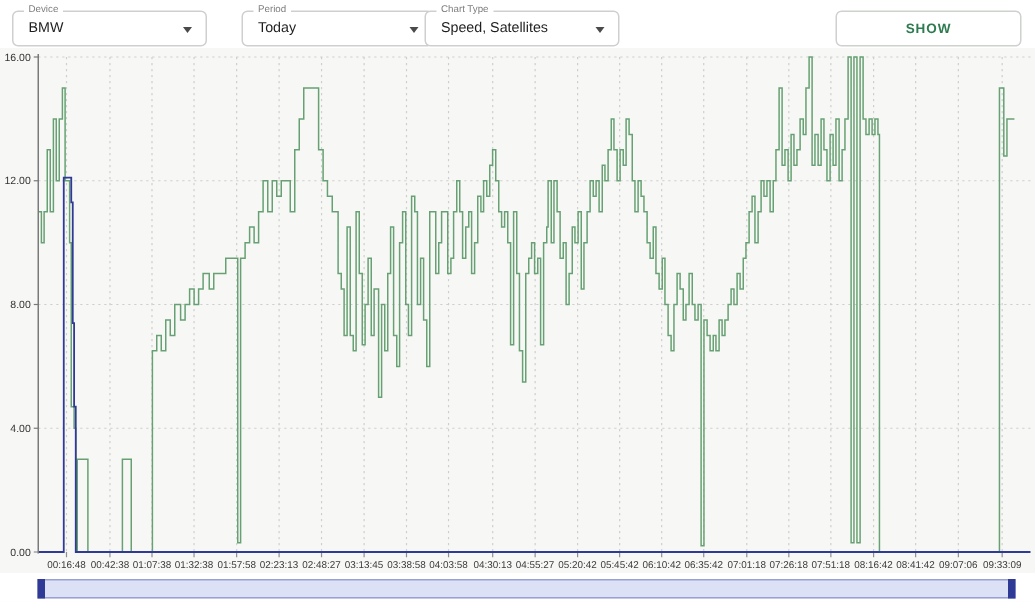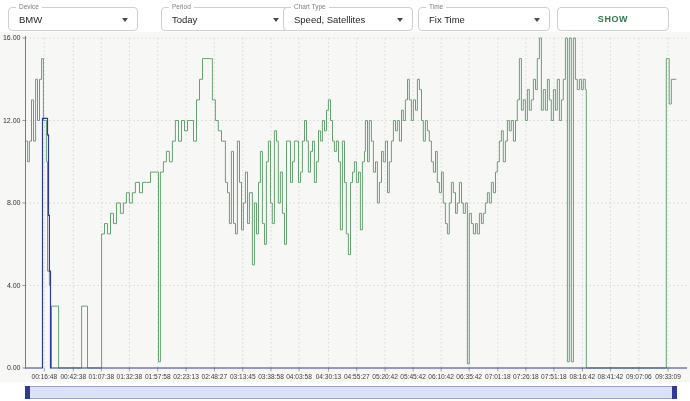--- a/index.html
+++ b/index.html
@@ -13,21 +13,21 @@
   .f2{left:161px;width:126px;}
   .f3{left:283px;width:128px;}
   .f4{left:418px;width:130px;}
   .flabel{position:absolute;top:-5px;left:7px;background:#fff;padding:0 3px;font-size:6.5px;
     color:#7d7d7d;line-height:8px;white-space:nowrap;}
   .fvalue{position:absolute;left:10px;top:50%;transform:translateY(-50%);font-size:9.5px;
     color:#1e1e1e;white-space:nowrap;}
   .caret{position:absolute;right:9px;top:50%;margin-top:-1px;width:0;height:0;
     border-left:3.5px solid transparent;border-right:3.5px solid transparent;
     border-top:4px solid #4a4a4a;}
-  .show-btn{position:absolute;left:557px;top:7px;width:112px;height:24px;background:#fff;
+  .show-btn{position:absolute;left:557px;top:7px;width:124px;height:24px;background:#fff;
     border:1px solid #cdd2cd;border-radius:4px;color:#2e7b50;font-size:9px;font-weight:bold;
     letter-spacing:0.6px;font-family:"Liberation Sans",sans-serif;cursor:pointer;}
   
   .chart-bg{position:absolute;left:0;top:32px;width:690px;height:350px;background:#f7f8f6;z-index:0;}
   #chart-svg{position:absolute;left:0;top:0;width:690px;height:401px;z-index:1;}
   
   .scrollbar{position:absolute;left:25px;top:386px;width:652px;height:13px;background:#dde1f5;
     border:1px solid #99a1d4;box-sizing:border-box;z-index:2;cursor:pointer;}
   .handle{position:absolute;top:-1px;width:5px;height:13px;background:#2e3a96;}
   .handle.left{left:-1px;}
@@ -44,25 +44,20 @@
       <span class="caret"></span>
     </div>
     <div class="field f2">
       <span class="flabel">Period</span>
       <span class="fvalue">Today</span>
       <span class="caret"></span>
     </div>
     <div class="field f3">
       <span class="flabel">Chart Type</span>
       <span class="fvalue">Speed, Satellites</span>
-      <span class="caret"></span>
-    </div>
-    <div class="field f4">
-      <span class="flabel">Time</span>
-      <span class="fvalue">Fix Time</span>
       <span class="caret"></span>
     </div>
     <button class="show-btn">SHOW</button>
   </div>
 
   <div class="chart-bg"></div>
   <svg id="chart-svg" viewBox="0 0 690 401" xmlns="http://www.w3.org/2000/svg">
       <line x1="25.5" y1="285.5" x2="687" y2="285.5" stroke="#cdd0cd" stroke-width="0.8" stroke-dasharray="1.5 2.5"></line>
       <line x1="25.5" y1="203" x2="687" y2="203" stroke="#cdd0cd" stroke-width="0.8" stroke-dasharray="1.5 2.5"></line>
       <line x1="25.5" y1="120.5" x2="687" y2="120.5" stroke="#cdd0cd" stroke-width="0.8" stroke-dasharray="1.5 2.5"></line>

